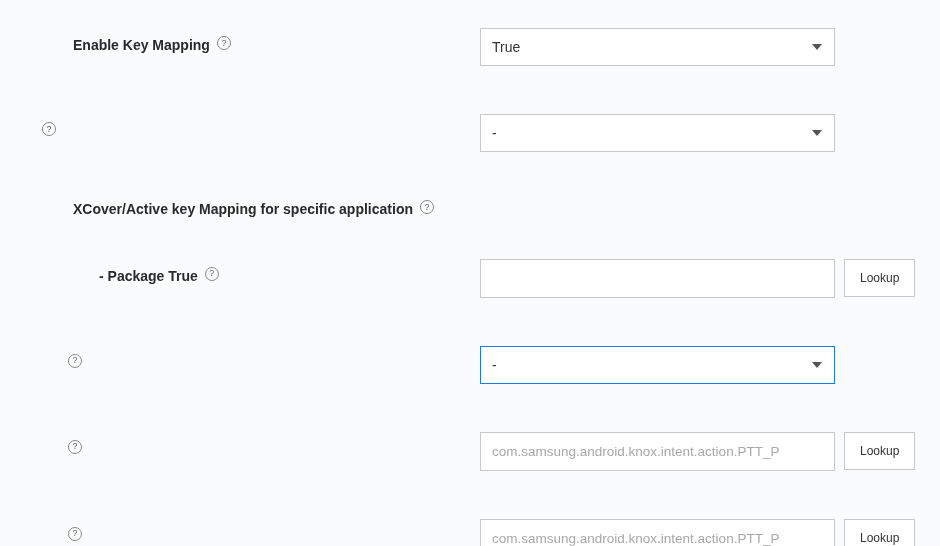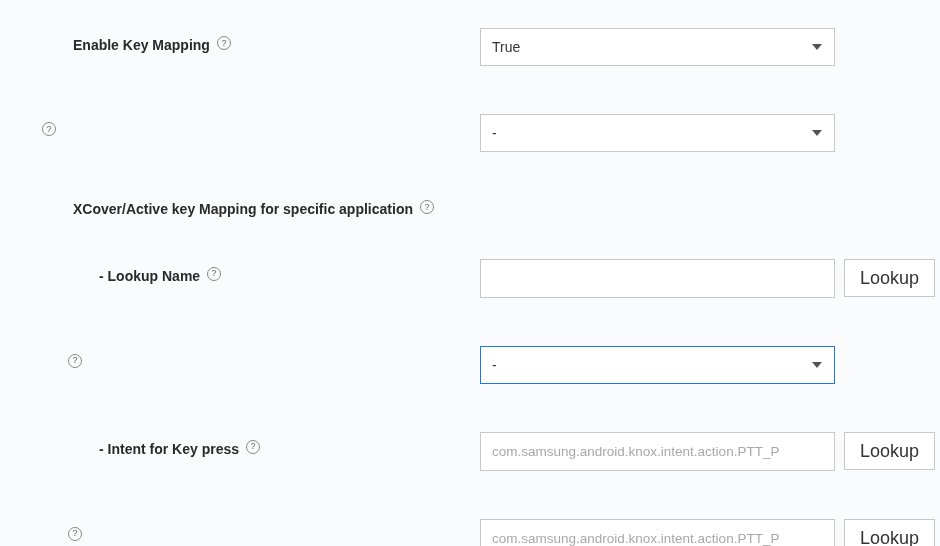--- a/index.html
+++ b/index.html
@@ -94,21 +94,21 @@
       outline: none;
     }
     .text-input::placeholder {
       color: #a8a8a8;
     }
     .lookup-btn {
       height: 38px;
       padding: 0 15px;
       background: #fff;
       border: 1px solid #c8c8c8;
-      font-size: 18px;
+      font-size: 12px;
       color: #333;
       cursor: pointer;
       font-family: inherit;
     }
   </style>
 </head>
 <body>
 
 <div class="form-row">
   <div class="label-col">
@@ -137,21 +137,21 @@
 
 <div class="form-row section-header">
   <div class="label-col" style="padding-top:0">
     <span class="label-text">XCover/Active key Mapping for specific application</span>
     <span class="help-icon">?</span>
   </div>
 </div>
 
 <div class="form-row">
   <div class="label-col label-sub">
-    <span class="label-text">- Lookup Name</span>
+    <span class="label-text">- Package True</span>
     <span class="help-icon">?</span>
   </div>
   <div class="control-col">
     <input class="text-input" type="text" value="" style="">
     <button class="lookup-btn">Lookup</button>
   </div>
 </div>
 
 <div class="form-row">
   <div class="label-col label-sub">
@@ -160,21 +160,20 @@
   <div class="control-col">
     <div class="select focused">
       <span>-</span>
       <div class="caret"></div>
     </div>
   </div>
 </div>
 
 <div class="form-row">
   <div class="label-col label-sub">
-    <span class="label-text">- Intent for Key press</span>
     <span class="help-icon">?</span>
   </div>
   <div class="control-col">
     <input class="text-input" type="text" placeholder="com.samsung.android.knox.intent.action.PTT_P" style="">
     <button class="lookup-btn">Lookup</button>
   </div>
 </div>
 
 <div class="form-row" style="margin-bottom:10px">
   <div class="label-col label-sub">

